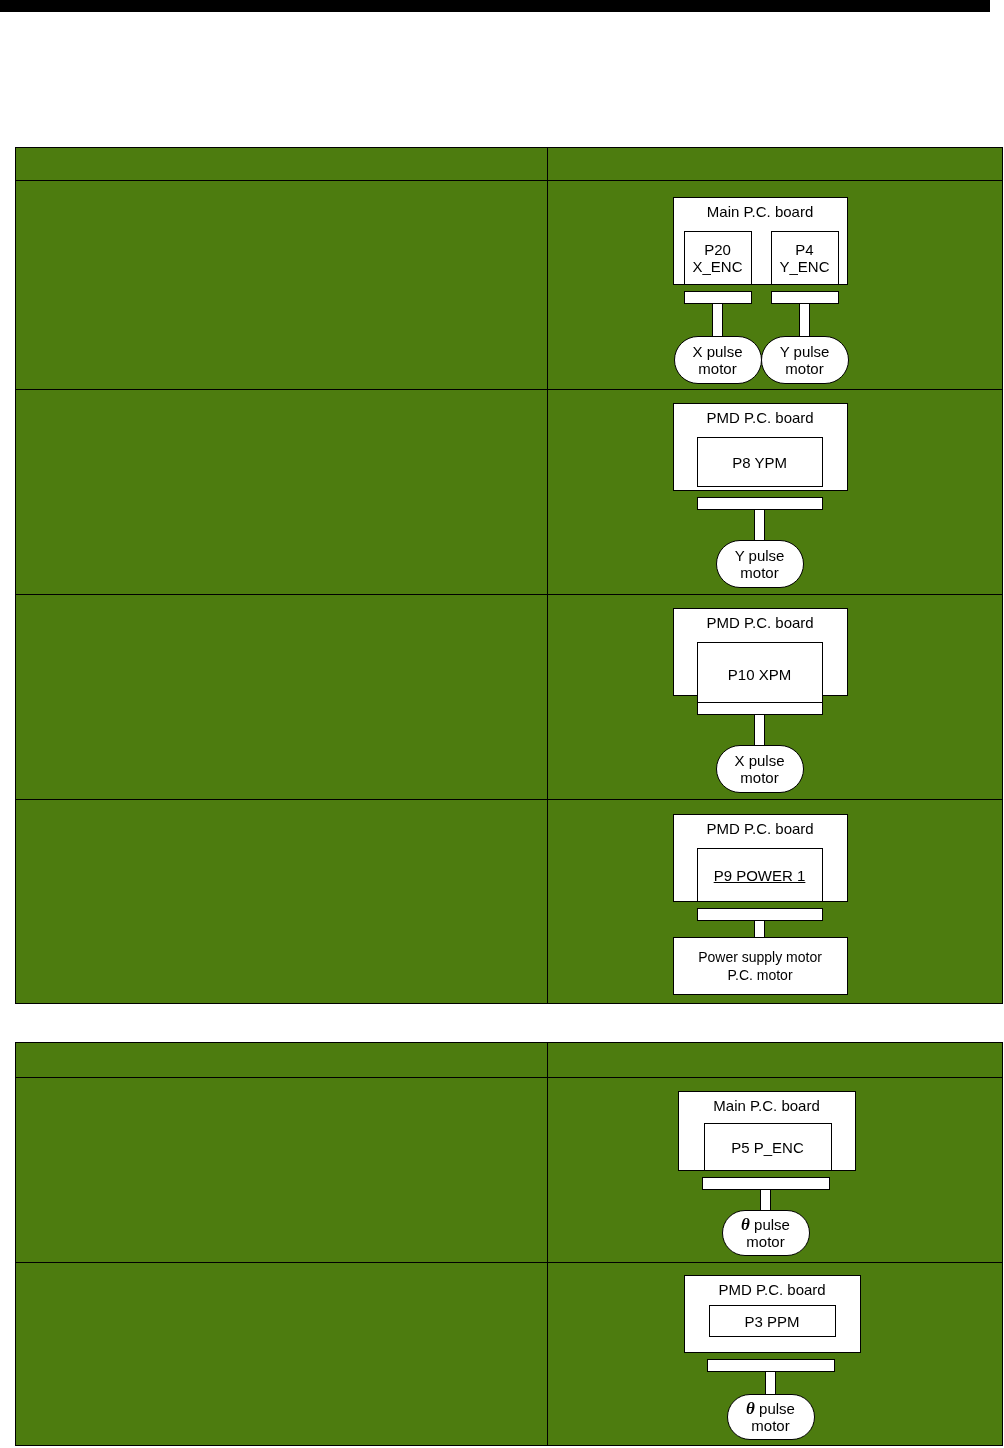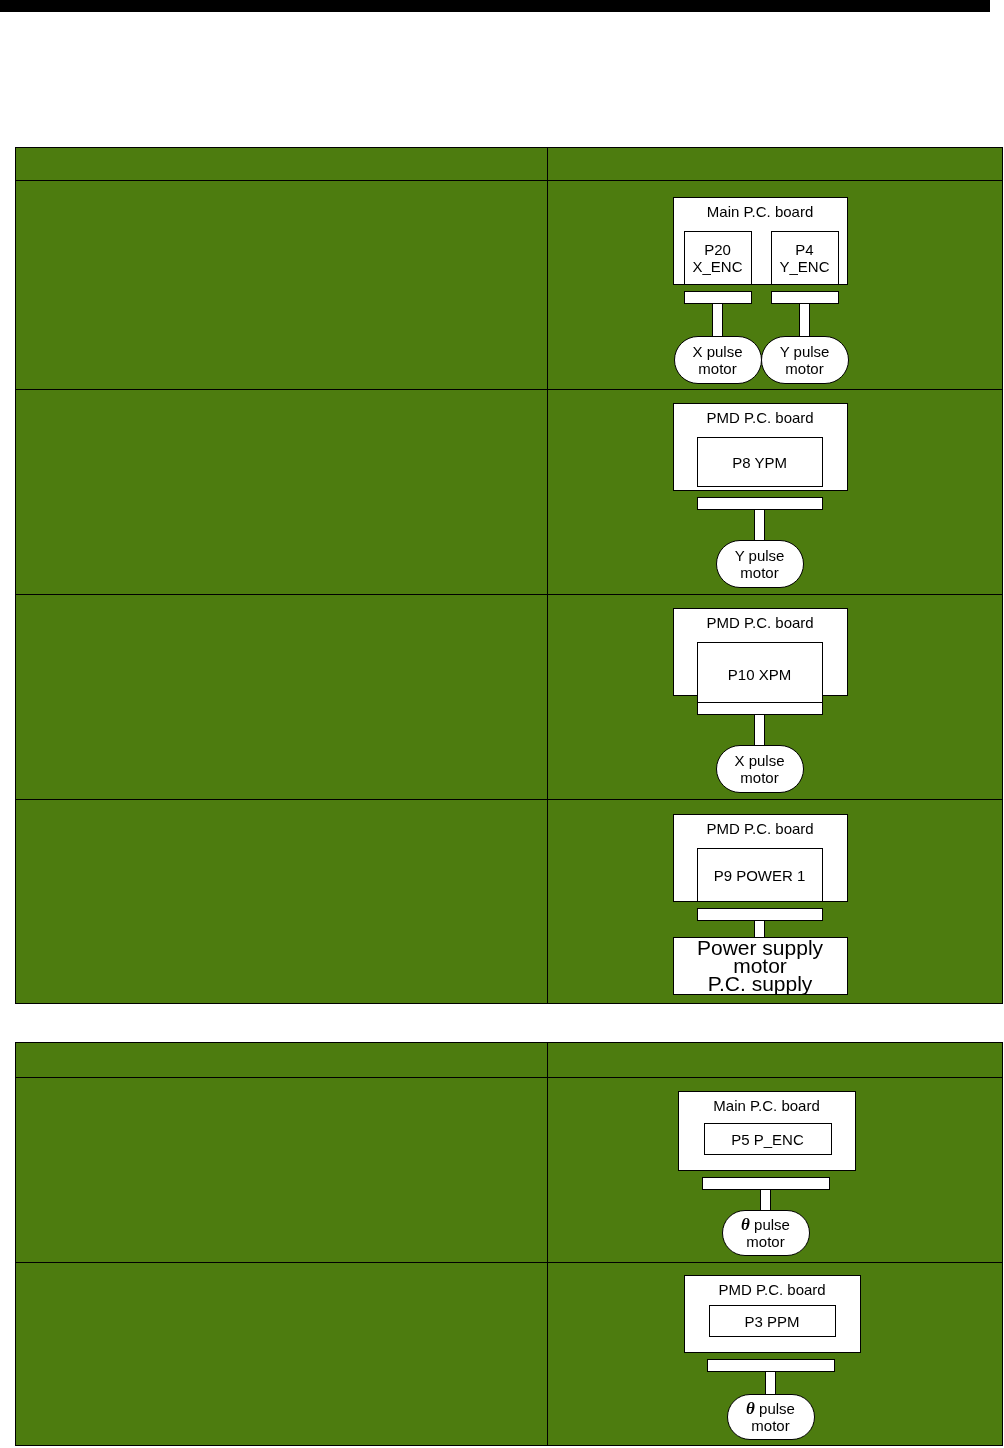--- a/index.html
+++ b/index.html
@@ -115,21 +115,21 @@
   }
   .pcb-box {
     position: absolute;
     border: 1.5px solid #000000;
     background: #ffffff;
     box-sizing: border-box;
     display: flex;
     align-items: center;
     justify-content: center;
     text-align: center;
-    font-size: 21px;
+    font-size: 14px;
     line-height: 18px;
   }
   .theta {
     font-style: italic;
     font-family: "Liberation Serif", serif;
     font-weight: bold;
     font-size: 17px;
   }
   .nowrap { white-space: nowrap; }
 </style>
@@ -232,28 +232,28 @@
     </tr>
 
     <tr>
       <td class="empty-cell" style="height:203px;"></td>
       <td class="fig-cell">
         <div class="fig-wrap" style="width:455px;height:203px;">
 
           <div class="board" style="left:125px;top:14px;width:175px;height:88px;"></div>
           <div class="board-title" style="left:125px;top:20px;width:175px;">PMD P.C. board</div>
 
-          <div class="port" style="left:149px;top:48px;width:126px;height:54px;">P9  POWER 1</div>
+          <div class="port" style="left:149px;top:48px;width:126px;height:54px;text-decoration:underline;">P9  POWER 1</div>
 
           <div class="connector" style="left:149px;top:108px;width:126px;"></div>
           <div class="cable" style="left:206px;top:121px;height:20px;"></div>
 
           <div class="pcb-box" style="left:125px;top:137px;width:175px;height:58px;flex-direction:column;">
             <span>Power supply motor</span>
-            <span>P.C. supply</span>
+            <span>P.C. motor</span>
           </div>
 
         </div>
       </td>
     </tr>
   </tbody>
 </table>
 
 <table class="doc-table" style="top:1042px;">
   <colgroup>
@@ -268,21 +268,21 @@
     </tr>
 
     <tr>
       <td class="empty-cell" style="height:184px;"></td>
       <td class="fig-cell">
         <div class="fig-wrap" style="width:455px;height:184px;">
 
           <div class="board" style="left:130px;top:13px;width:178px;height:80px;"></div>
           <div class="board-title" style="left:130px;top:19px;width:178px;">Main P.C. board</div>
 
-          <div class="port" style="left:156px;top:45px;width:128px;height:32px;">P5  P_ENC</div>
+          <div class="port" style="left:156px;top:45px;width:128px;height:48px;">P5  P_ENC</div>
 
           <div class="connector" style="left:154px;top:99px;width:128px;"></div>
           <div class="cable" style="left:212px;top:112px;height:24px;"></div>
 
           <div class="motor" style="left:174px;top:132px;width:88px;height:46px;flex-direction:column;">
             <span class="nowrap"><span class="theta">θ</span><span> pulse</span></span>
             <span>motor</span>
           </div>
 
         </div>

